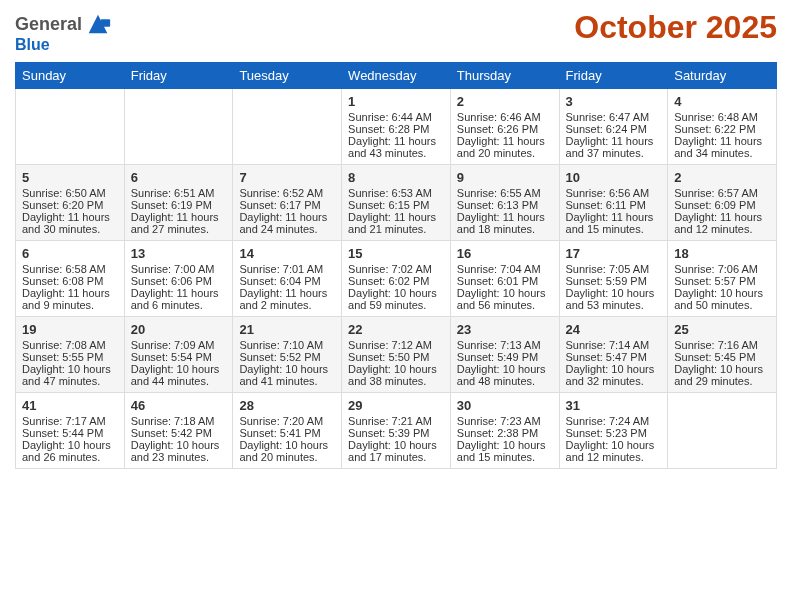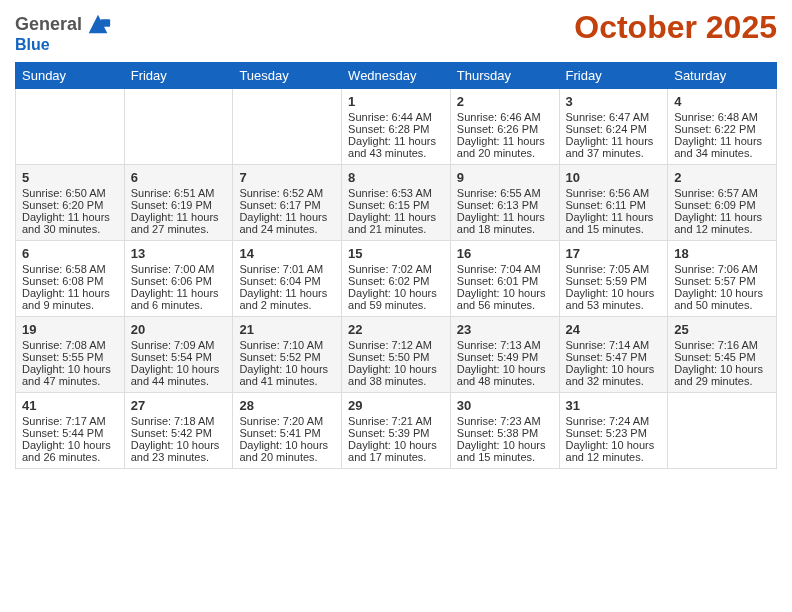--- a/index.html
+++ b/index.html
@@ -276,41 +276,41 @@
           </td>
         </tr>
         <tr>
           <td>
             <span class="day-number">41</span>
             <div>Sunrise: 7:17 AM</div>
             <div>Sunset: 5:44 PM</div>
             <div>Daylight: 10 hours and 26 minutes.</div>
           </td>
           <td>
-            <span class="day-number">27</span>
+            <span class="day-number">46</span>
             <div>Sunrise: 7:18 AM</div>
             <div>Sunset: 5:42 PM</div>
             <div>Daylight: 10 hours and 23 minutes.</div>
           </td>
           <td>
             <span class="day-number">28</span>
             <div>Sunrise: 7:20 AM</div>
             <div>Sunset: 5:41 PM</div>
             <div>Daylight: 10 hours and 20 minutes.</div>
           </td>
           <td>
             <span class="day-number">29</span>
             <div>Sunrise: 7:21 AM</div>
             <div>Sunset: 5:39 PM</div>
             <div>Daylight: 10 hours and 17 minutes.</div>
           </td>
           <td>
             <span class="day-number">30</span>
             <div>Sunrise: 7:23 AM</div>
-            <div>Sunset: 5:38 PM</div>
+            <div>Sunset: 2:38 PM</div>
             <div>Daylight: 10 hours and 15 minutes.</div>
           </td>
           <td>
             <span class="day-number">31</span>
             <div>Sunrise: 7:24 AM</div>
             <div>Sunset: 5:23 PM</div>
             <div>Daylight: 10 hours and 12 minutes.</div>
           </td>
           <td class="empty-cell"></td>
         </tr>

